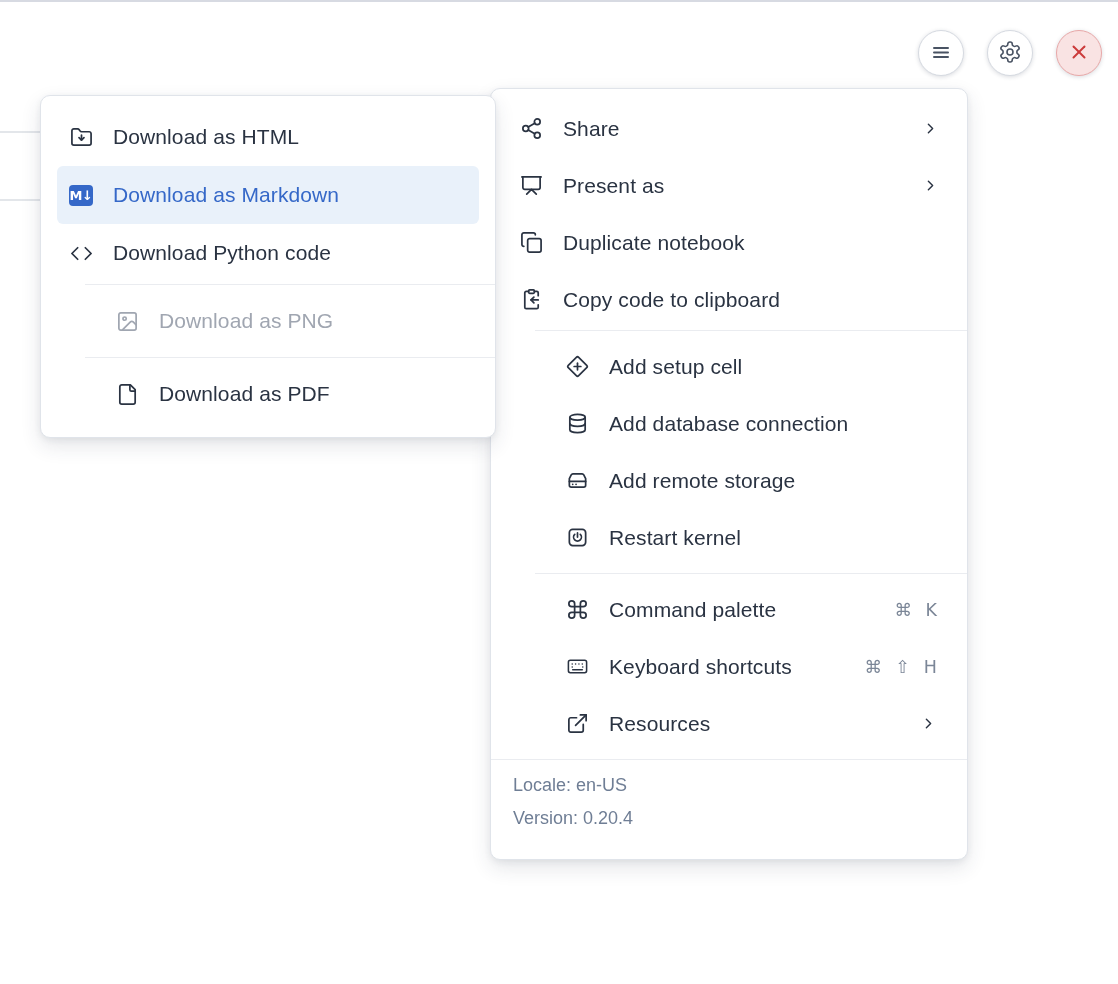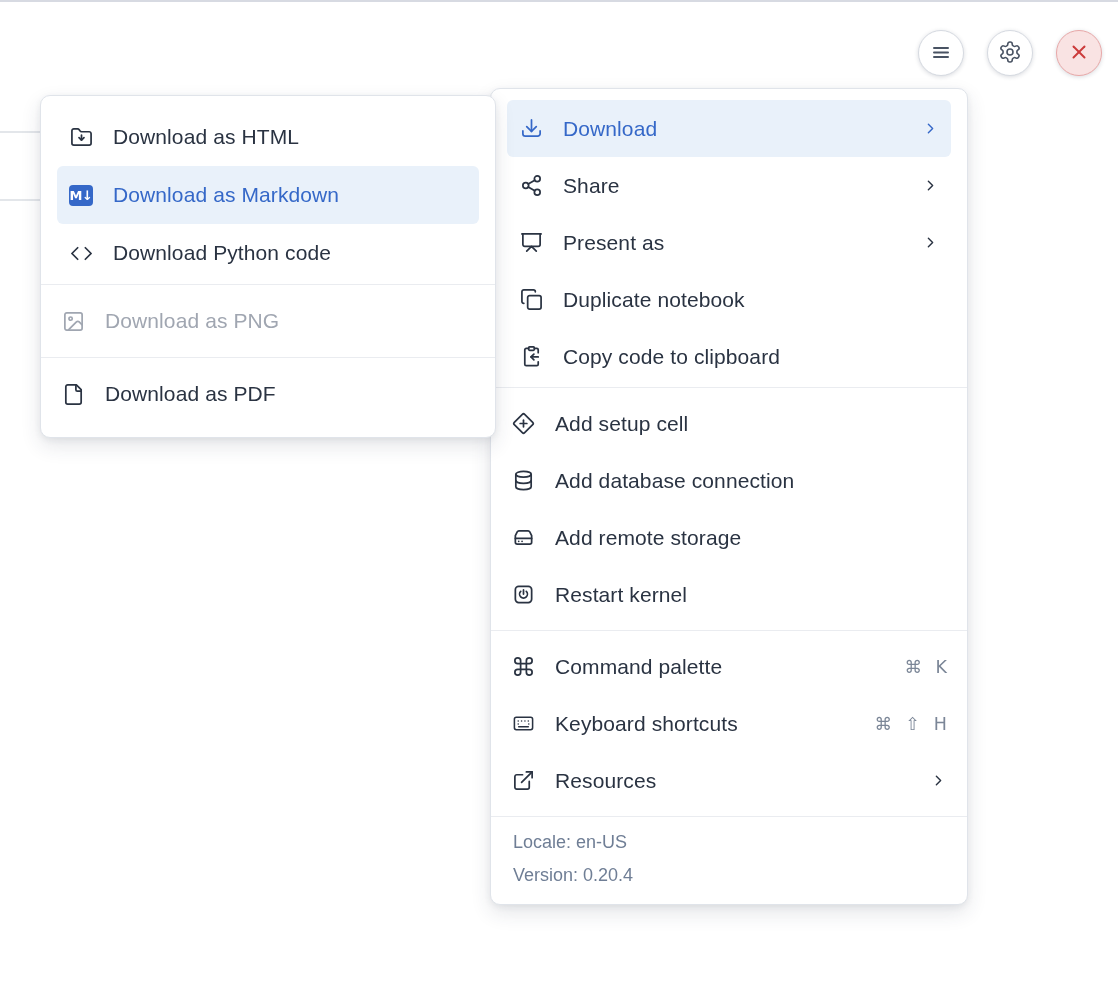--- a/index.html
+++ b/index.html
@@ -35,21 +35,21 @@
     position: absolute;
     background: #ffffff;
     border: 1px solid #e0e4ea;
     border-radius: 10px;
     box-shadow: 0 8px 20px rgba(40, 52, 72, 0.12), 0 2px 6px rgba(40, 52, 72, 0.07);
   }
   #download-submenu { left: 40px; top: 95px; width: 456px; z-index: 3; padding: 10px 0 7px; }
   #main-menu { left: 490px; top: 88px; width: 478px; z-index: 2; padding: 9px 0 0; }
 
   .menu-group { padding: 2px 8px; }
-  .menu-group + .menu-group { border-top: 1px solid #eaecf0; padding: 7px 0; }
+  .menu-group + .menu-group { border-top: 1px solid #eaecf0; padding: 7px 10px; margin-left: 44px; }
 
   .menu-item {
     display: flex; align-items: center;
     height: 57px;
     margin: 0 8px; padding: 0 12px;
     border-radius: 6px;
     gap: 20px;
     cursor: pointer;
     color: var(--text, #2a3342);
   }
@@ -72,21 +72,21 @@
   .md-badge {
     width: 27px; height: 21px; border-radius: 4px;
     background: var(--accent, #3568c8); color: #ffffff;
     display: flex; align-items: center; justify-content: center;
     font-size: 13px; font-weight: bold; letter-spacing: -0.5px;
     font-family: "DejaVu Sans", sans-serif;
   }
 
   .menu-footer {
     border-top: 1px solid #eaecf0;
-    padding: 9px 22px 12px;
+    padding: 9px 22px 24px;
     color: var(--footer-text, #6f7e95);
     font-size: 18px; line-height: 33px;
   }
 </style>
 </head>
 <body>
 
 <div class="top-border"></div>
 <div class="bg-line l1"></div>
 <div class="bg-line l2"></div>
@@ -162,35 +162,20 @@
           </svg>
         </span>
         <span class="mi-label">Download as PDF</span>
       </div>
     </div>
   </div>
 
 <div class="menu" id="main-menu">
   <div id="main-menu-groups">
       <div class="menu-group">
-        <div class="menu-item highlighted">
-          <span class="mi-icon">
-            <svg viewBox="0 0 24 24" fill="none" stroke="currentColor" stroke-width="1.8" stroke-linecap="round" stroke-linejoin="round">
-              <path d="M21 14.5v3a2.5 2.5 0 0 1-2.5 2.5h-13A2.5 2.5 0 0 1 3 17.5v-3"></path>
-              <path d="m7 10 5 5 5-5"></path>
-              <path d="M12 15V3"></path>
-            </svg>
-          </span>
-          <span class="mi-label">Download</span>
-          <span class="mi-trailing">
-            <span class="mi-chevron"><svg viewBox="0 0 24 24" fill="none" stroke="currentColor" stroke-width="2" stroke-linecap="round" stroke-linejoin="round">
-                <path d="m9 18 6-6-6-6"></path>
-              </svg></span>
-          </span>
-        </div>
         <div class="menu-item">
           <span class="mi-icon">
             <svg viewBox="0 0 24 24" fill="none" stroke="currentColor" stroke-width="1.8" stroke-linecap="round" stroke-linejoin="round">
               <circle cx="18" cy="5" r="3"></circle>
               <circle cx="6" cy="12" r="3"></circle>
               <circle cx="18" cy="19" r="3"></circle>
               <path d="m8.6 13.5 6.8 4"></path>
               <path d="m15.4 6.5-6.8 4"></path>
             </svg>
           </span>

